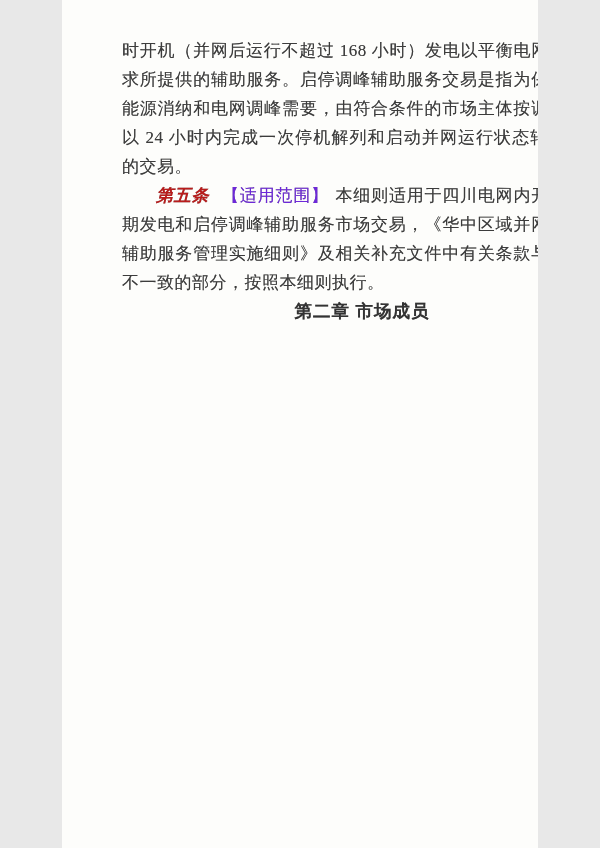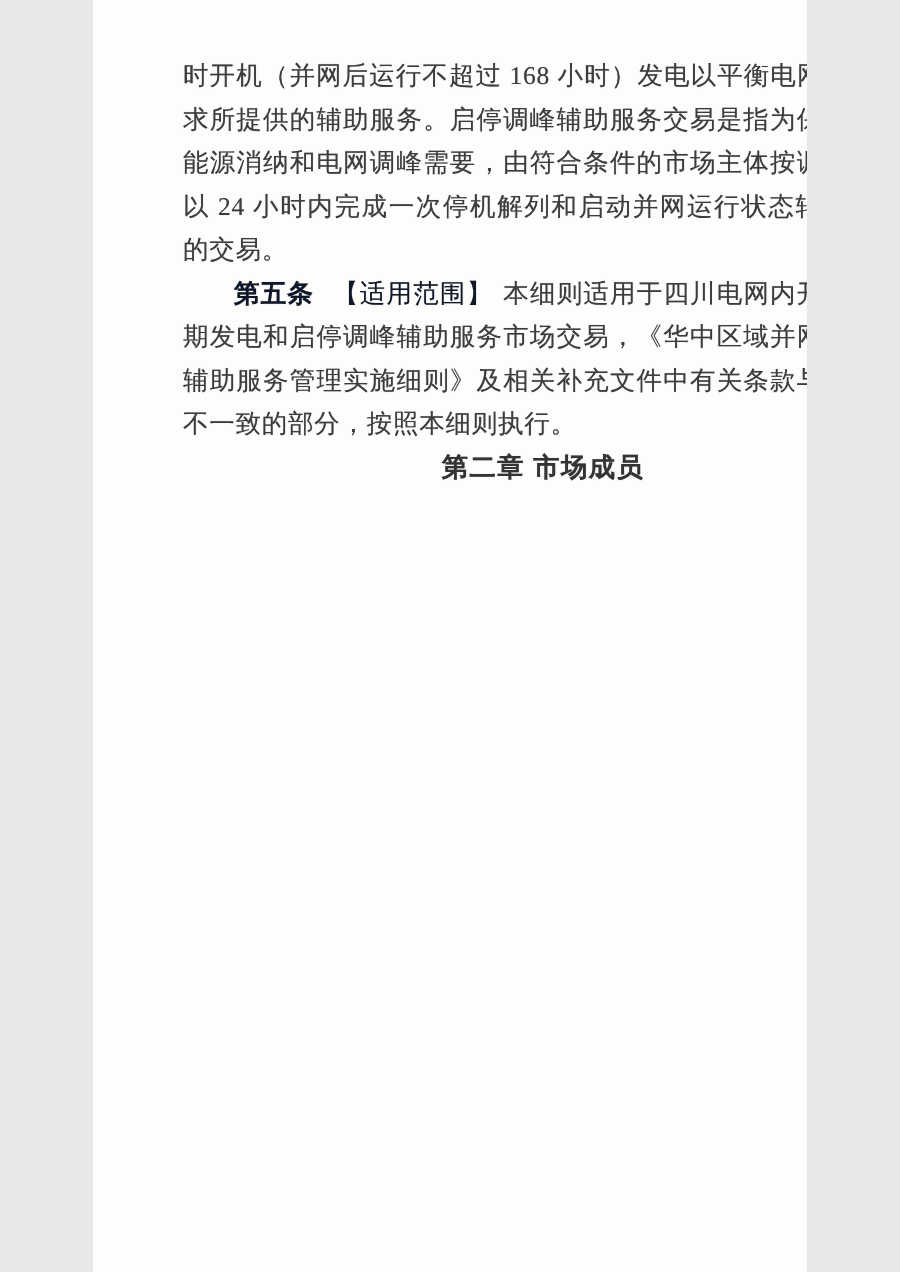--- a/index.html
+++ b/index.html
@@ -30,25 +30,26 @@
     text-align: justify;
     text-indent: 2em;
     word-break: break-all;
     text-shadow: 0 0 0.5px rgba(70,70,70,0.55);
   }
   .para.no-indent {
     text-indent: 0;
   }
   .article-lead {
     font-weight: bold;
-    color: #0f172a;
+    color: #b91c1c;
     margin-right: 0.45em;
+    font-style: italic;
   }
   .article-title {
-    color: #0f172a;
+    color: #6d28d9;
     margin-right: 0.1em;
   }
   .chapter-heading {
     margin: 0;
     font-size: 17.5px;
     line-height: 29px;
     font-weight: bold;
     color: #333333;
     text-align: center;
     letter-spacing: 1px;

